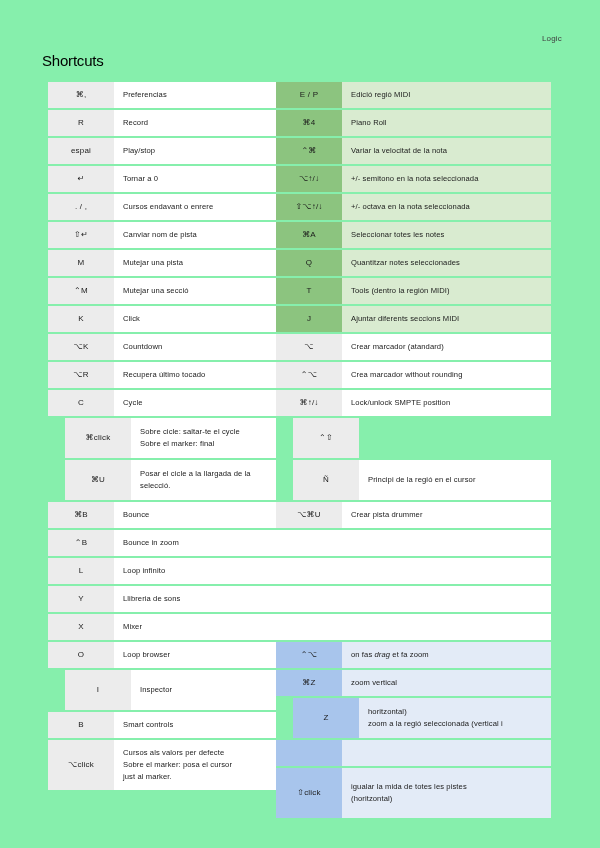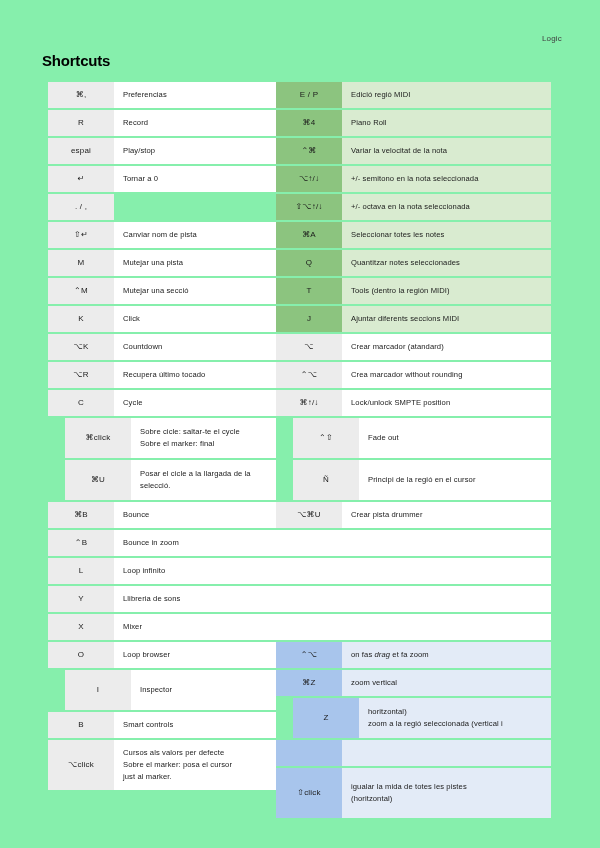--- a/index.html
+++ b/index.html
@@ -22,21 +22,21 @@
     right: 38px;
     font-size: 8px;
     color: #404040;
     letter-spacing: .2px;
   }
   .page-title {
     position: absolute;
     top: 52px;
     left: 42px;
     font-size: 15px;
-    font-weight: bold;
+    font-weight: normal;
     color: #000000;
     letter-spacing: -.2px;
     text-align: right;
   }
   .columns {
     position: absolute;
     top: 82px;
     left: 0;
     width: 600px;
     display: flex;
@@ -125,20 +125,23 @@
           </div>
         </div>
         <div class="row p-gray normal">
           <div class="keycell">↵</div>
           <div class="desccell">
             <span class="line">Tornar a 0</span>
           </div>
         </div>
         <div class="row p-gray normal">
           <div class="keycell">. / ,</div>
+          <div class="desccell">
+            <span class="line">Cursos endavant o enrere</span>
+          </div>
         </div>
         <div class="row p-gray normal">
           <div class="keycell">⇧↵</div>
           <div class="desccell">
             <span class="line">Canviar nom de pista</span>
           </div>
         </div>
         <div class="row p-gray normal">
           <div class="keycell">M</div>
           <div class="desccell">
@@ -314,23 +317,20 @@
           </div>
         </div>
         <div class="row p-gray normal">
           <div class="keycell">⌘↑/↓</div>
           <div class="desccell">
             <span class="line">Lock/unlock SMPTE position</span>
           </div>
         </div>
         <div class="row p-gray tall">
           <div class="keycell">⌃⇧</div>
-          <div class="desccell">
-            <span class="line">Fade out</span>
-          </div>
         </div>
         <div class="row p-gray tall">
           <div class="keycell">Ñ</div>
           <div class="desccell">
             <span class="line">Principi de la regió en el cursor</span>
           </div>
         </div>
         <div class="row p-gray normal">
           <div class="keycell">⌥⌘U</div>
           <div class="desccell">

